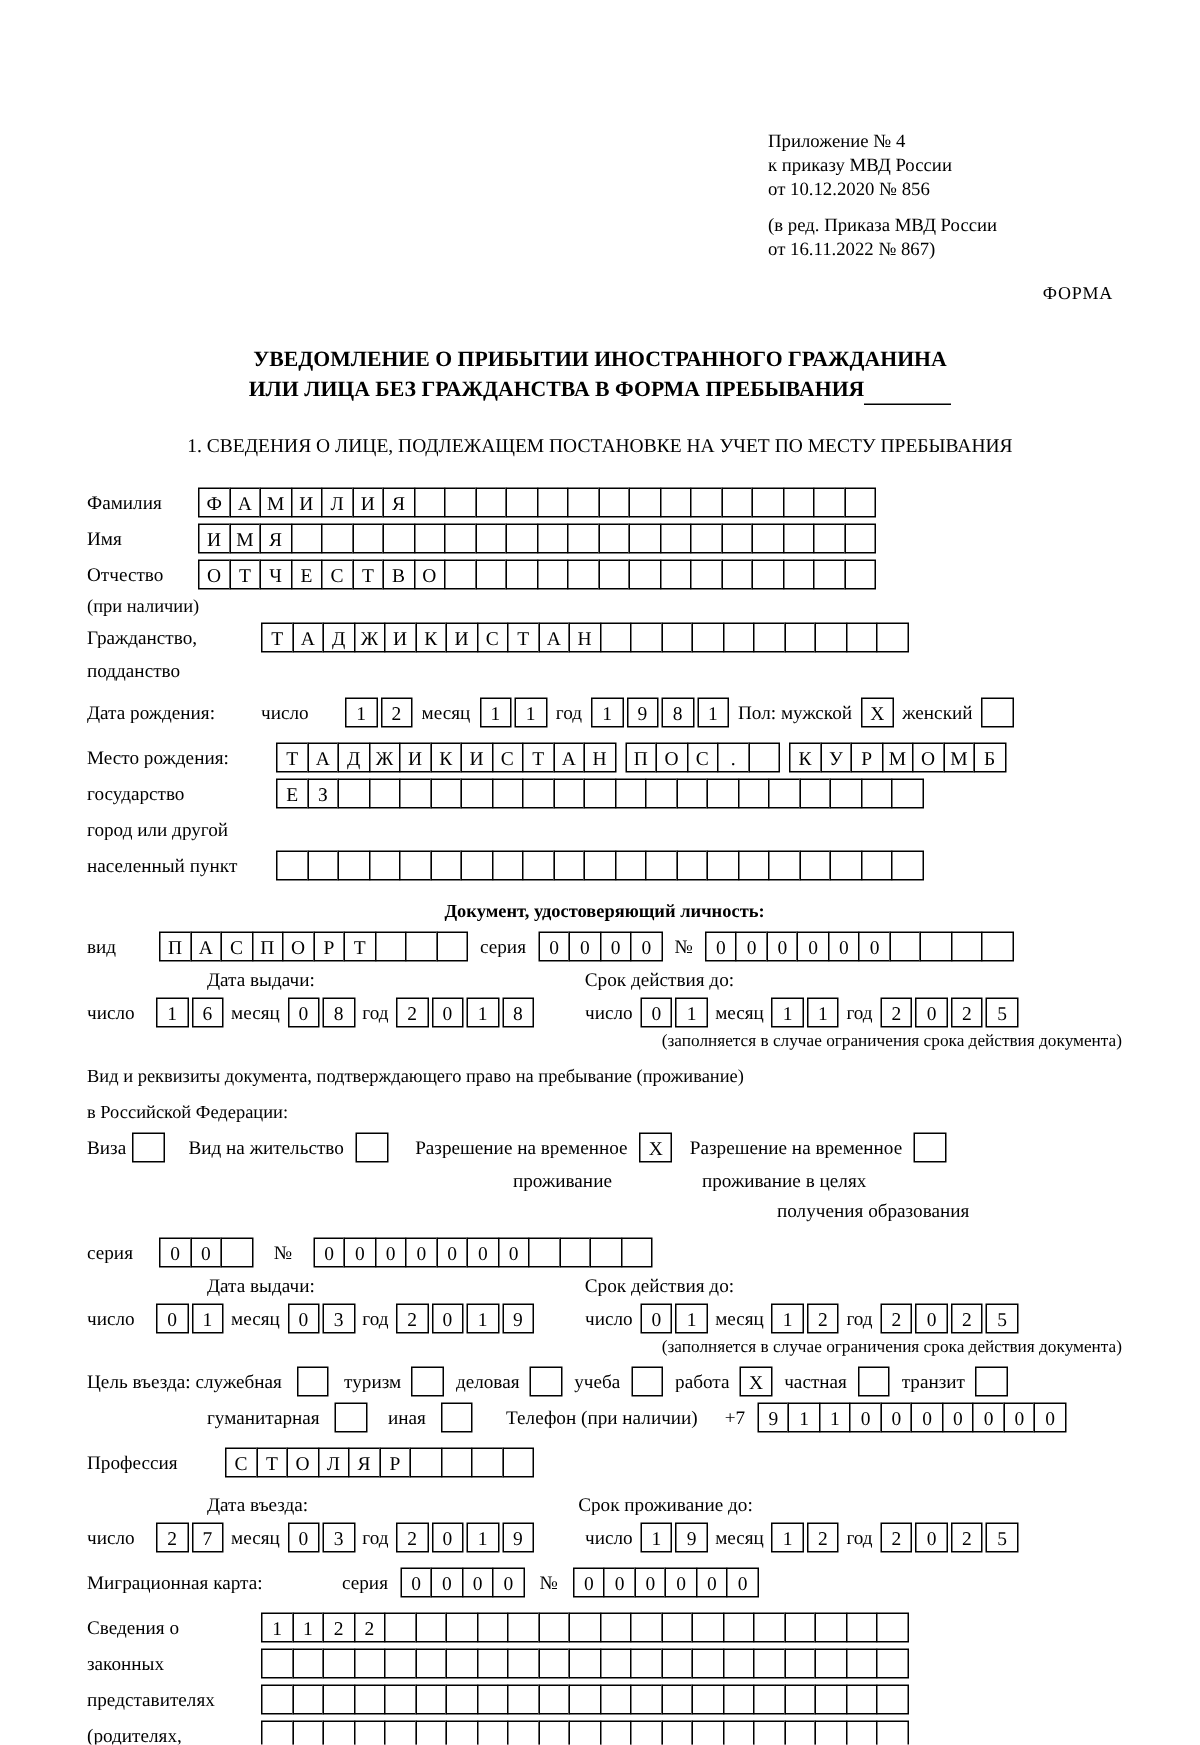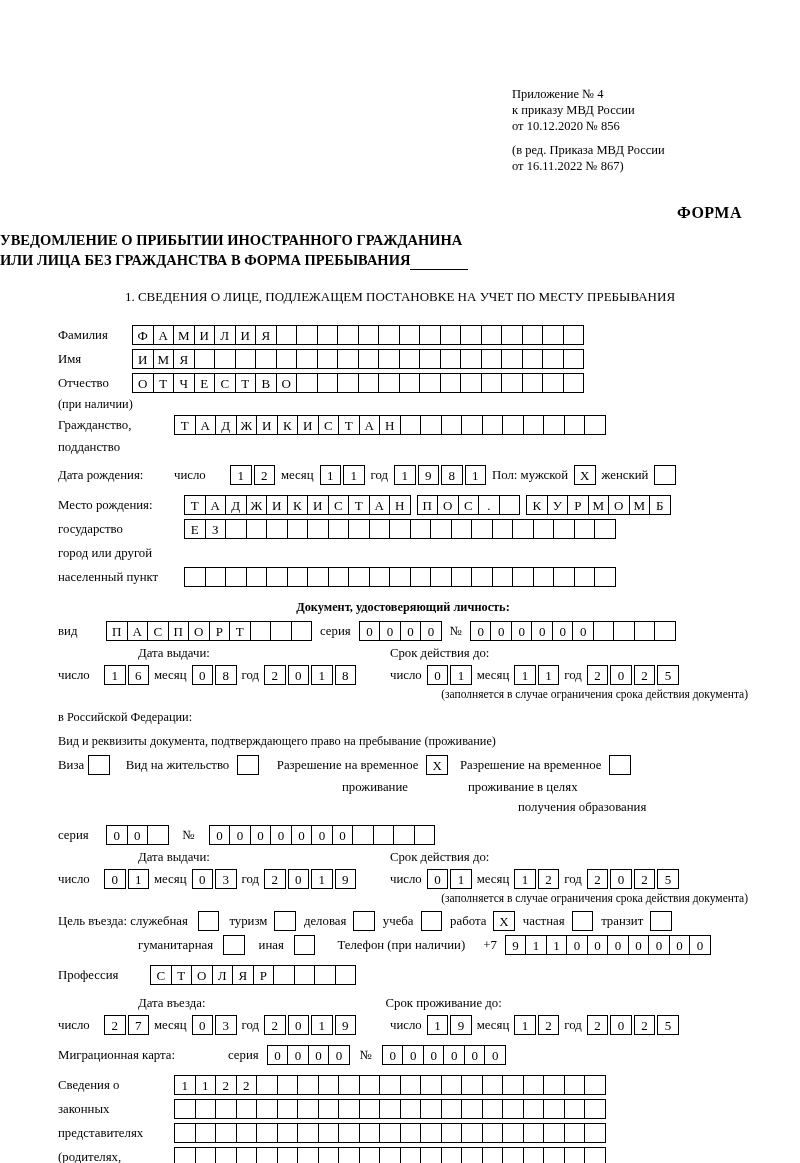--- a/index.html
+++ b/index.html
@@ -30,33 +30,33 @@
     right: 58px;
     width: 230px;
     font-size: 12.5px;
     line-height: 16px;
     text-align: left;
   }
   .hdr .l { white-space: nowrap; }
   .hdr .gap { height: 8px; }
   .forma {
     position: absolute;
-    top: 156px;
+    top: 140px;
     right: 58px;
-    font-size: 16px;
-    font-weight: bold;
+    font-size: 12px;
+    font-weight: normal;
     letter-spacing: .5px;
   }
 
   .title {
     position: absolute;
     top: 182px;
     left: 0;
     width: 800px;
-    text-align: left;
+    text-align: center;
     font-size: 14.5px;
     font-weight: bold;
     line-height: 20px;
   }
   .title .u {
     display: inline-block;
     width: 58px;
     border-bottom: 1px solid #000;
     vertical-align: bottom;
     height: 14px;
@@ -466,24 +466,24 @@
           <span class="cell">0</span>
           <span class="cell">2</span>
           <span class="cell">5</span>
         </span>
     </div>
     <div class="note" style="width:100%">(заполняется в случае ограничения срока действия документа)</div>
 
     <div class="spacer"></div>
 
     <div class="row">
+      <span class="sm">Вид и реквизиты документа, подтверждающего право на пребывание (проживание)</span>
+    </div>
+    <div class="row">
       <span class="sm">в Российской Федерации:</span>
-    </div>
-    <div class="row">
-      <span class="sm">Вид и реквизиты документа, подтверждающего право на пребывание (проживание)</span>
     </div>
 
     <div class="row">
       <span class="lbl">Виза</span>
       <span class="box" style="margin-left:4px" id="b-visa"></span>
       <span class="lbl" style="padding-left:16px">Вид на жительство</span>
       <span class="box" style="margin-left:8px" id="b-res"></span>
       <span class="lbl" style="padding-left:18px">Разрешение на временное</span>
       <span class="box" style="margin-left:8px" id="b-temp">X</span>
       <span class="lbl" style="padding-left:12px">Разрешение на временное</span>

